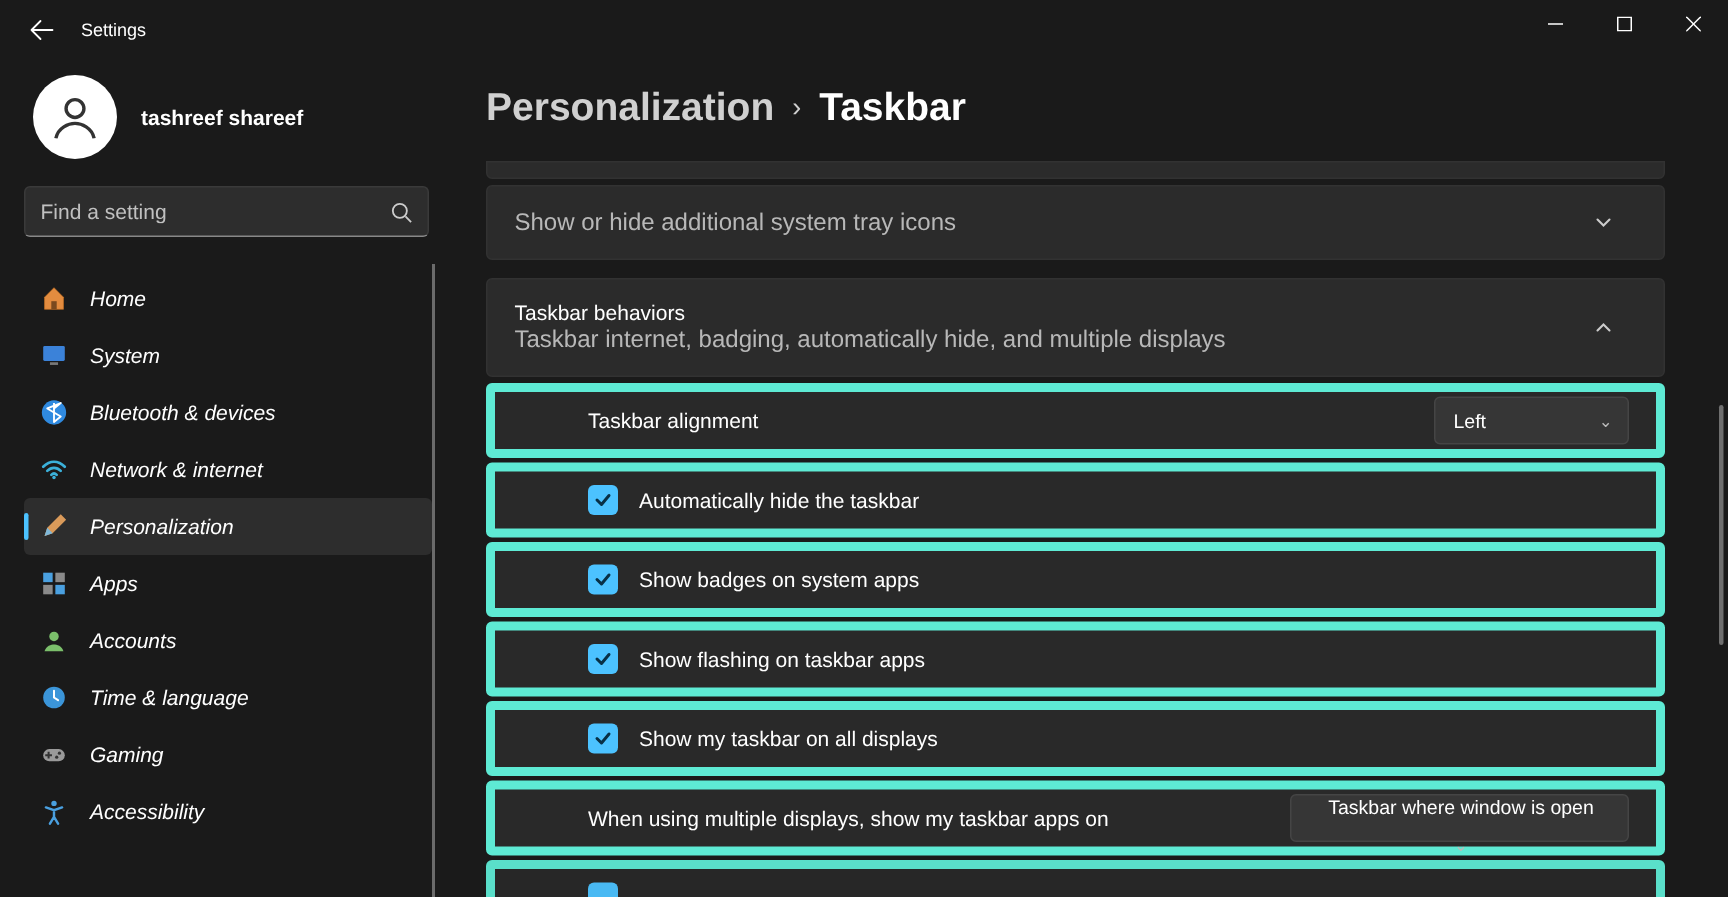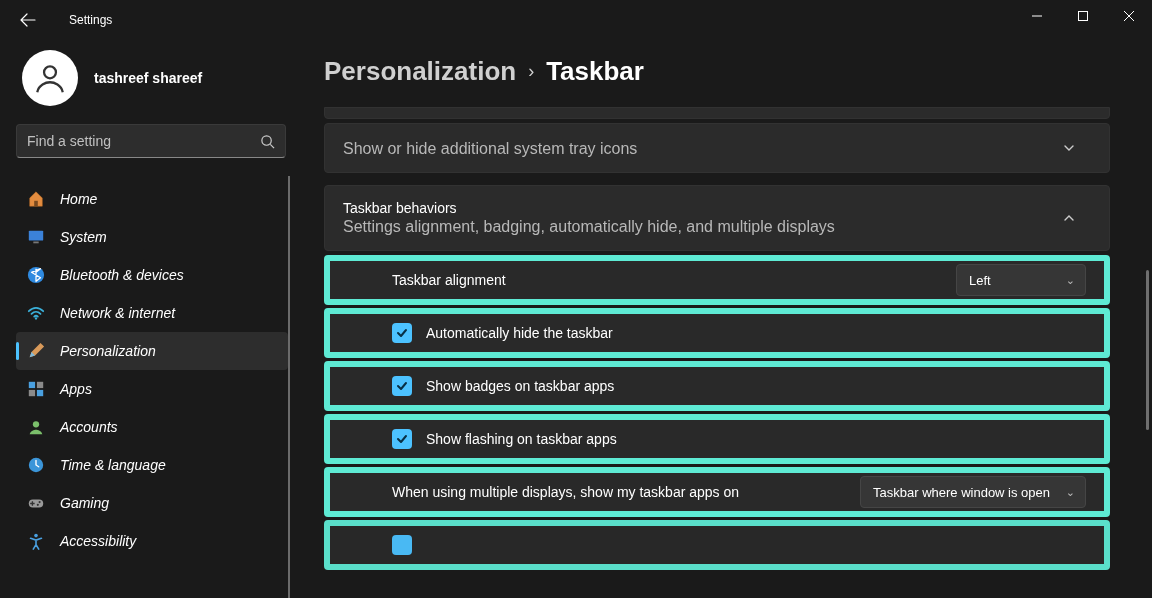--- a/index.html
+++ b/index.html
@@ -1,20 +1,20 @@
 <!DOCTYPE html>
 <html><head>
 <meta charset="utf-8">
 <style>
   * { box-sizing: border-box; margin: 0; padding: 0; font-family: "Segoe UI", Arial, sans-serif; }
   body { background: #1a1a1a; color: #fff; width: 1152px; height: 598px; overflow: hidden; position: relative; }
   
   .titlebar { height: 40px; display: flex; align-items: center; padding-left: 18px; }
   .back-btn { width: 20px; height: 20px; display:flex; align-items:center; justify-content:center; color:#fff; cursor:pointer; }
-  .titlebar-title { font-size: 12px; margin-left: 31px; color:#fff; }
+  .titlebar-title { font-size: 12px; margin-left: 16px; color:#fff; }
   .window-controls { position:absolute; top:0; right:0; display:flex; }
   .win-ctrl { width:46px; height:32px; display:flex; align-items:center; justify-content:center; color:#fff; cursor:pointer; }
   
   .layout { display:flex; height: calc(100% - 40px); }
   
   .sidebar { width: 300px; padding-left: 16px; padding-right: 4px; display:flex; flex-direction:column; }
   .user-row { display:flex; align-items:center; gap:16px; padding: 10px 6px 18px 6px; }
   .avatar { width:56px; height:56px; border-radius:50%; background:#fff; display:flex; align-items:center; justify-content:center; color:#333; }
   .username { font-size:14px; font-weight:600; }
   
@@ -43,21 +43,21 @@
   .card-sub { font-size:16px; color:#b8b8b8; margin-top:2px; }
   .chev { color:#ccc; width:28px; text-align:center; }
   
   .sub-row { background:#292929; border:6px solid #5eead4; border-radius:4px; padding:0 18px; height:50px; display:flex; align-items:center; margin-bottom:3px; }
   .sub-row .indent { width:44px; }
   .sub-row .label { flex:1; font-size:14px; }
   
   .checkbox { width:20px; height:20px; border-radius:4px; background:#4cc2ff; display:flex; align-items:center; justify-content:center; margin-right:14px; color:#0a2e3f; flex-shrink:0; }
   
   .dropdown { background:#363636; border:1px solid #454545; border-radius:4px; height:32px; min-width:130px; padding:0 10px 0 12px; display:flex; align-items:center; gap:36px; font-size:13px; cursor:pointer;}
-  .dropdown.wide { min-width:226px; gap:12px; }
+  .dropdown.wide { min-width:226px; gap:12px;flex-direction:column; }
   .dropdown .dd-label { flex:1; }
   .dd-chev { color:#bbb; font-size:11px; }
   
   .partial-top { height:12px; background:#2b2b2b; border:1px solid #323232; border-radius:0 0 4px 4px; margin-bottom:4px; }
   
   .vscroll-thumb { position:absolute; right:3px; top:230px; width:3px; height:160px; background:#6f6f6f; border-radius:2px; }
   
   svg { display:block; }
 </style>
 </head>
@@ -230,21 +230,21 @@
               <path d="M2 4l4 4 4-4" stroke="#ccc" stroke-width="1.4" fill="none" stroke-linecap="round"></path>
             </svg>
           </div>
       </div>
 
       <div style="height:8px"></div>
 
       <div class="card">
         <div class="titles">
           <div class="card-title">Taskbar behaviors</div>
-          <div class="card-sub">Settings alignment, badging, automatically hide, and multiple displays</div>
+          <div class="card-sub">Taskbar internet, badging, automatically hide, and multiple displays</div>
         </div>
         <div class="chev">
             <svg width="12" height="12" viewBox="0 0 12 12">
               <path d="M2 8l4-4 4 4" stroke="#ccc" stroke-width="1.4" fill="none" stroke-linecap="round"></path>
             </svg>
           </div>
       </div>
 
       <div class="sub-row">
         <div class="indent"></div>
@@ -265,33 +265,42 @@
         <div class="label">Automatically hide the taskbar</div>
       </div>
 
       <div class="sub-row">
         <div class="indent"></div>
         <div class="checkbox">
             <svg width="12" height="12" viewBox="0 0 12 12">
               <path d="M2 6l3 3 5-6" stroke="#083046" stroke-width="2" fill="none" stroke-linecap="round" stroke-linejoin="round"></path>
             </svg>
           </div>
-        <div class="label">Show badges on taskbar apps</div>
+        <div class="label">Show badges on system apps</div>
       </div>
 
       <div class="sub-row">
         <div class="indent"></div>
         <div class="checkbox">
             <svg width="12" height="12" viewBox="0 0 12 12">
               <path d="M2 6l3 3 5-6" stroke="#083046" stroke-width="2" fill="none" stroke-linecap="round" stroke-linejoin="round"></path>
             </svg>
           </div>
         <div class="label">Show flashing on taskbar apps</div>
       </div>
 
+      <div class="sub-row">
+        <div class="indent"></div>
+        <div class="checkbox">
+            <svg width="12" height="12" viewBox="0 0 12 12">
+              <path d="M2 6l3 3 5-6" stroke="#083046" stroke-width="2" fill="none" stroke-linecap="round" stroke-linejoin="round"></path>
+            </svg>
+          </div>
+        <div class="label">Show my taskbar on all displays</div>
+      </div>
 
       <div class="sub-row">
         <div class="indent"></div>
         <div class="label">When using multiple displays, show my taskbar apps on</div>
         <div class="dropdown wide">
           <span class="dd-label">Taskbar where window is open</span>
           <span class="dd-chev">⌄</span>
         </div>
       </div>
 

